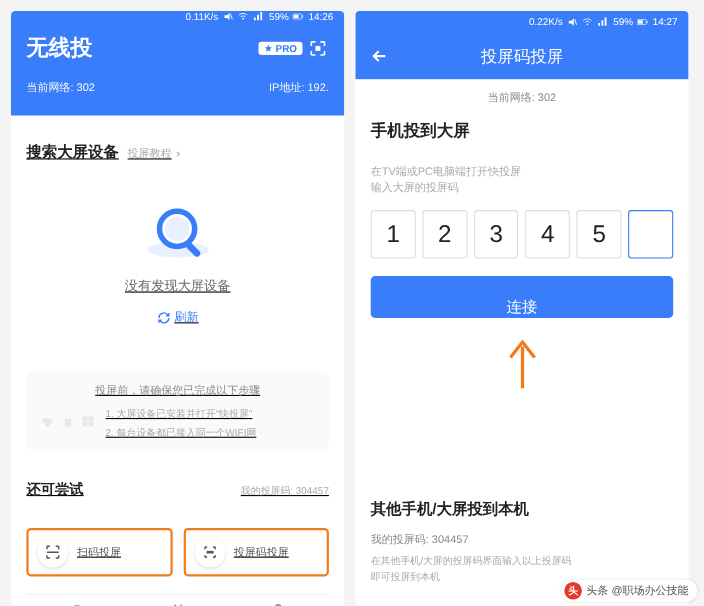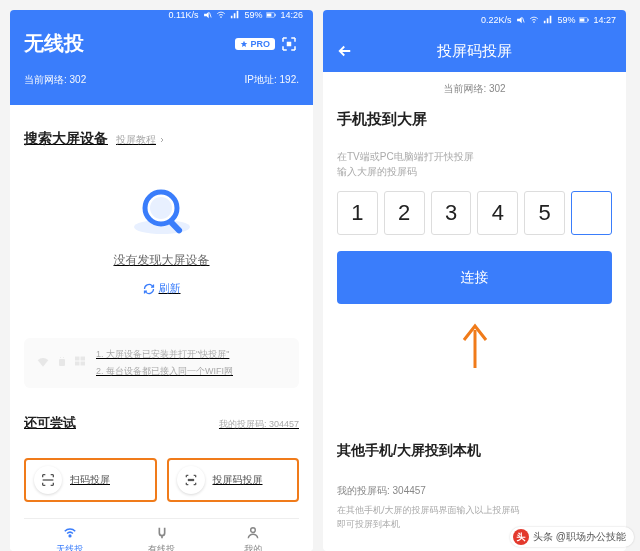--- a/index.html
+++ b/index.html
@@ -55,26 +55,26 @@
   .right-header { background:#3a7dfb; color:#fff; height:42px; display:flex; align-items:center; padding:0 12px; position:relative;}
   .back-arrow { width:20px; height:20px; display:flex; align-items:center; justify-content:center;}
   .right-title { position:absolute; left:50%; transform:translateX(-50%); font-size:15px; font-weight:500;}
   .right-sub { text-align:center; font-size:10px; color:#888; padding:10px 0 14px 0;}
   .right-body { padding: 0 14px; flex:1; display:flex; flex-direction:column;}
   .cast-title { font-size:15px; font-weight:600; color:#222; margin-bottom:20px;}
   .cast-hint { font-size:10px; color:#aaa; line-height:1.5;}
   .code-row { display:flex; gap:6px; margin-top:12px;}
   .code-cell { flex:1; height:44px; border:1px solid #ddd; border-radius:3px; display:flex; align-items:center; justify-content:center; font-size:22px; color:#222;}
   .code-cell.active { border:1.5px solid #3a7dfb;}
-  .connect-btn { margin-top:16px; height:53px; background:#3a7dfb; color:#fff; border-radius:4px; display:flex; align-items:center; justify-content:center; font-size:14px;}
+  .connect-btn { margin-top:16px; height:38px; background:#3a7dfb; color:#fff; border-radius:4px; display:flex; align-items:flex-end; justify-content:center; font-size:14px;}
 
   .arrow-up { margin: 18px auto 0 auto; width:30px;}
 
   .other-section { margin-top:auto; padding-bottom:20px;}
-  .other-title { font-size:14px; font-weight:600; color:#222; margin-bottom:24px;}
+  .other-title { font-size:14px; font-weight:600; color:#222; margin-bottom:12px;}
   .other-code { font-size:10px; color:#888; margin-bottom:6px;}
   .other-hint { font-size:9px; color:#aaa; line-height:1.5;}
 
   
   .watermark { position:absolute; right:6px; bottom:4px; display:flex; align-items:center; gap:4px; background:rgba(255,255,255,.85); border-radius:10px; padding:2px 8px 2px 3px; font-size:10px; color:#555; box-shadow:0 0 2px rgba(0,0,0,.2);}
   .wm-logo { width:16px; height:16px; border-radius:50%; background:#e3392d; display:flex; align-items:center; justify-content:center; color:#fff; font-size:9px; font-weight:700;}
 </style>
 </head>
 <body>
 
@@ -159,20 +159,21 @@
         <div class="not-found">没有发现大屏设备</div>
         <div class="refresh">
           <svg width="12" height="12" viewBox="0 0 24 24" fill="none" stroke="#3a7dfb" stroke-width="2.5">
               <path d="M3 12a9 9 0 0 1 15-6.7L21 8M21 3v5h-5M21 12a9 9 0 0 1-15 6.7L3 16M3 21v-5h5"></path>
             </svg>
           <span>刷新</span>
         </div>
       </div>
 
       <div class="steps-box">
+        <div class="steps-title">投屏前，请确保您已完成以下步骤</div>
         <div class="steps-row">
           <div class="steps-icons">
             <span><svg width="14" height="14" viewBox="0 0 24 24" fill="#ccc">
                   <path d="M3 9c5-5 13-5 18 0l-9 11z"></path>
                 </svg></span>
             <span><svg width="12" height="14" viewBox="0 0 24 24" fill="#ccc">
                   <rect x="6" y="6" width="12" height="14" rx="2"></rect>
                   <circle cx="9" cy="3" r="1"></circle>
                   <circle cx="15" cy="3" r="1"></circle>
                 </svg></span>

